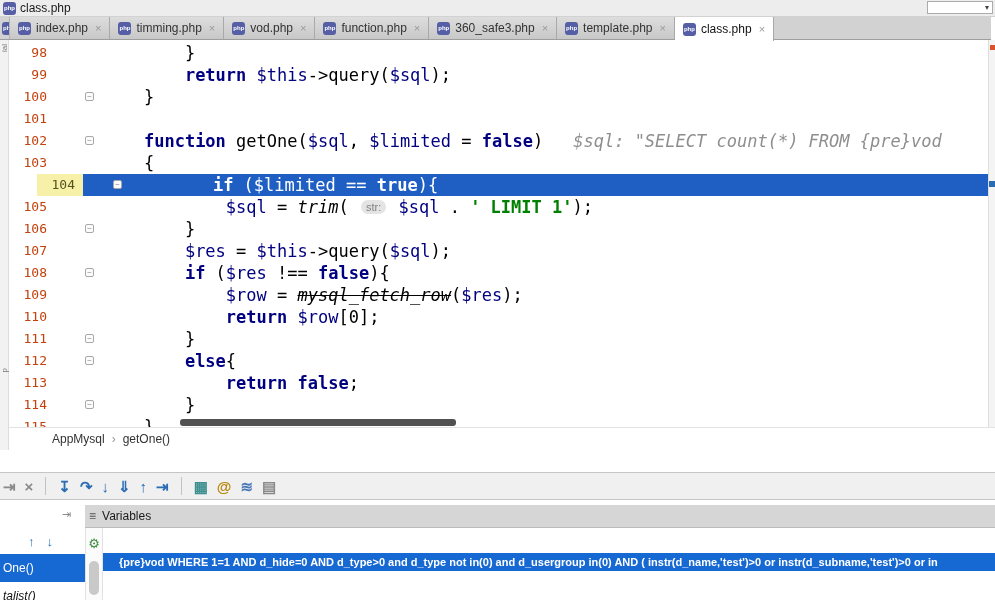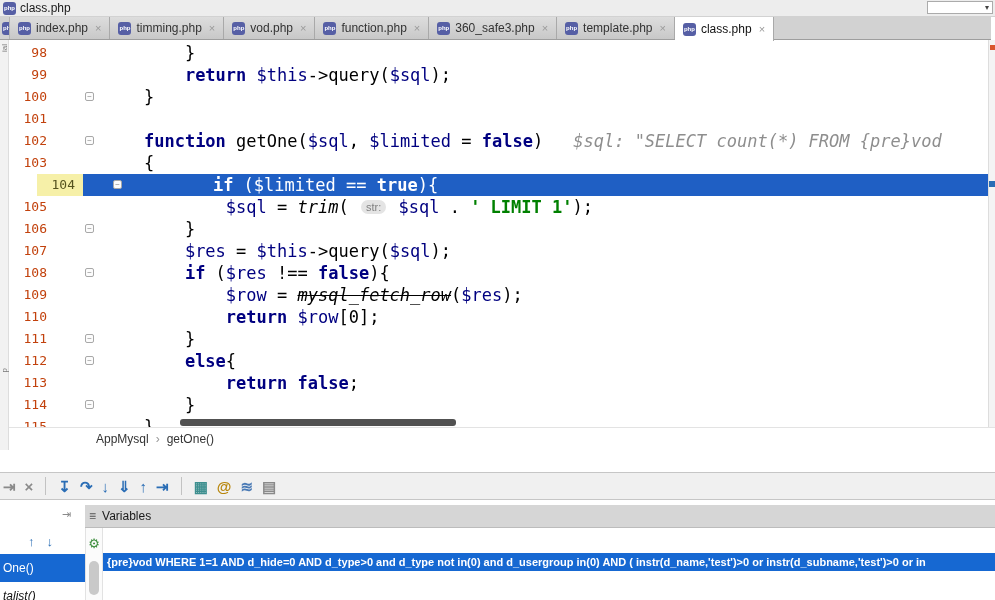--- a/index.html
+++ b/index.html
@@ -63,21 +63,21 @@
   .vscroll { position:absolute; right:0; top:40px; width:7px; height:387px; background:#f4f4f4;
              border-left:1px solid #ddd; z-index:4; }
   .mark-err { position:absolute; left:1px; top:5px; width:5px; height:5px; background:#d9542c; }
   .mark-cur { position:absolute; left:0; top:141px; width:7px; height:6px; background:#2a6db5; }
   .hscroll { position:absolute; left:180px; top:419px; width:276px; height:7px; background:#515151;
              border-radius:3px; z-index:4; }
 
   
   .breadcrumb { position:absolute; top:427px; left:0; right:0; height:23px; background:#fff;
                 border-top:1px solid #e3e3e3; display:flex; align-items:center; gap:7px;
-                padding-left:96px; font-size:12px; color:#333; }
+                padding-left:52px; font-size:12px; color:#333; }
   .bc-sep { color:#999; }
 
   .gap { position:absolute; top:450px; left:0; right:0; height:22px; background:#fff; }
 
   
   .dtoolbar { position:absolute; top:472px; left:0; right:0; height:28px; background:#f0f0f0;
               border-top:1px solid #c6c6c6; border-bottom:1px solid #c6c6c6; display:flex;
               align-items:center; gap:9px; padding-left:3px; }
   .dicon { font-size:15px; font-weight:bold; line-height:1; cursor:default; }
   .dsep { width:1px; height:18px; background:#c2c2c2; margin:0 3px; }
@@ -98,21 +98,21 @@
   .frow { height:28px; display:flex; align-items:center; padding-left:3px; font-size:12px;
           color:#111; white-space:nowrap; overflow:hidden; }
   .frow.sel { background:#1668d2; color:#fff; }
   .frow.it { font-style:italic; }
   .vtool { width:18px; flex:none; display:flex; flex-direction:column; align-items:center;
            background:#fbfbfb; border-left:1px solid #e2e2e2; border-right:1px solid #e2e2e2; }
   .gear { margin-top:8px; color:#3f8f3f; font-size:13px; }
   .thumb { margin-top:10px; width:10px; height:34px; background:#c9c9c9; border-radius:5px; }
   .vars { flex:1; position:relative; background:#fff; overflow:hidden; }
   .valrow { position:absolute; left:0; right:0; top:25px; height:18px; background:#1668d2;
-            color:#fff; font-size:11px; font-weight:bold; line-height:18px; padding-left:4px;
+            color:#fff; font-size:11px; font-weight:bold; line-height:18px; padding-left:16px;
             white-space:nowrap; overflow:hidden; }
 </style>
 </head>
 <body>
 
 <div id="app">
 
   <div class="titlebar">
     <span class="php-ico">php</span>
     <span>class.php</span>

